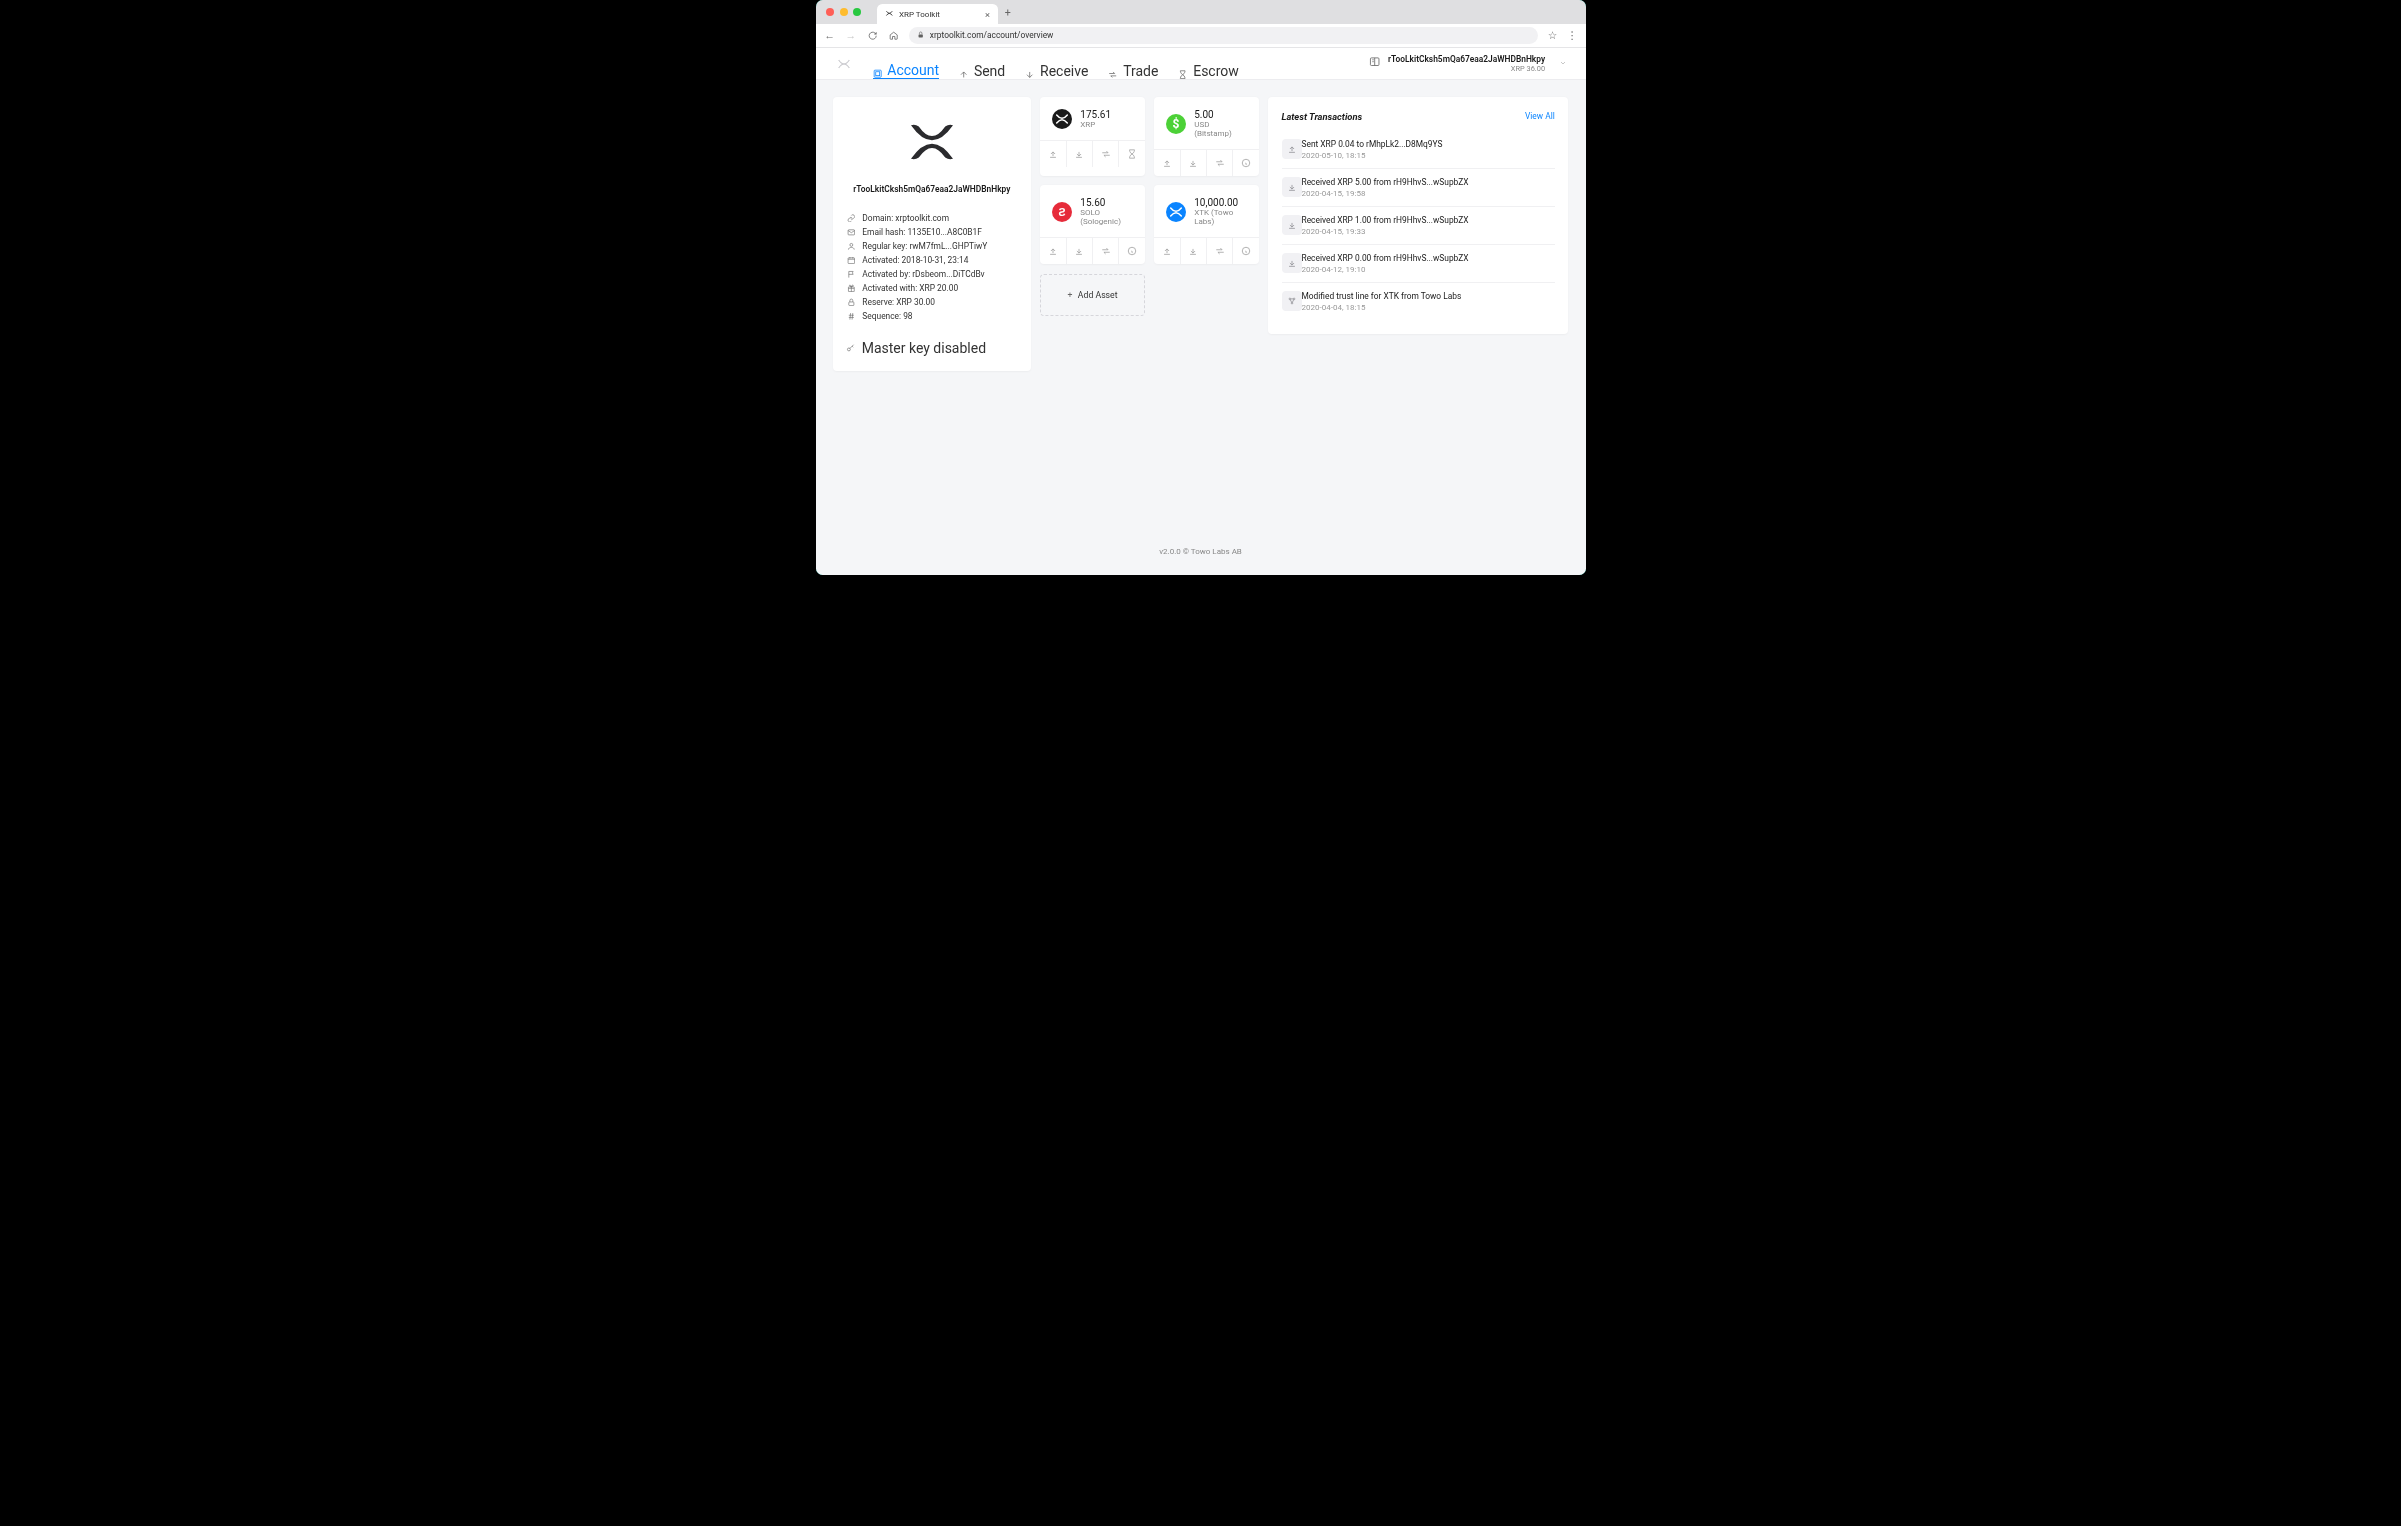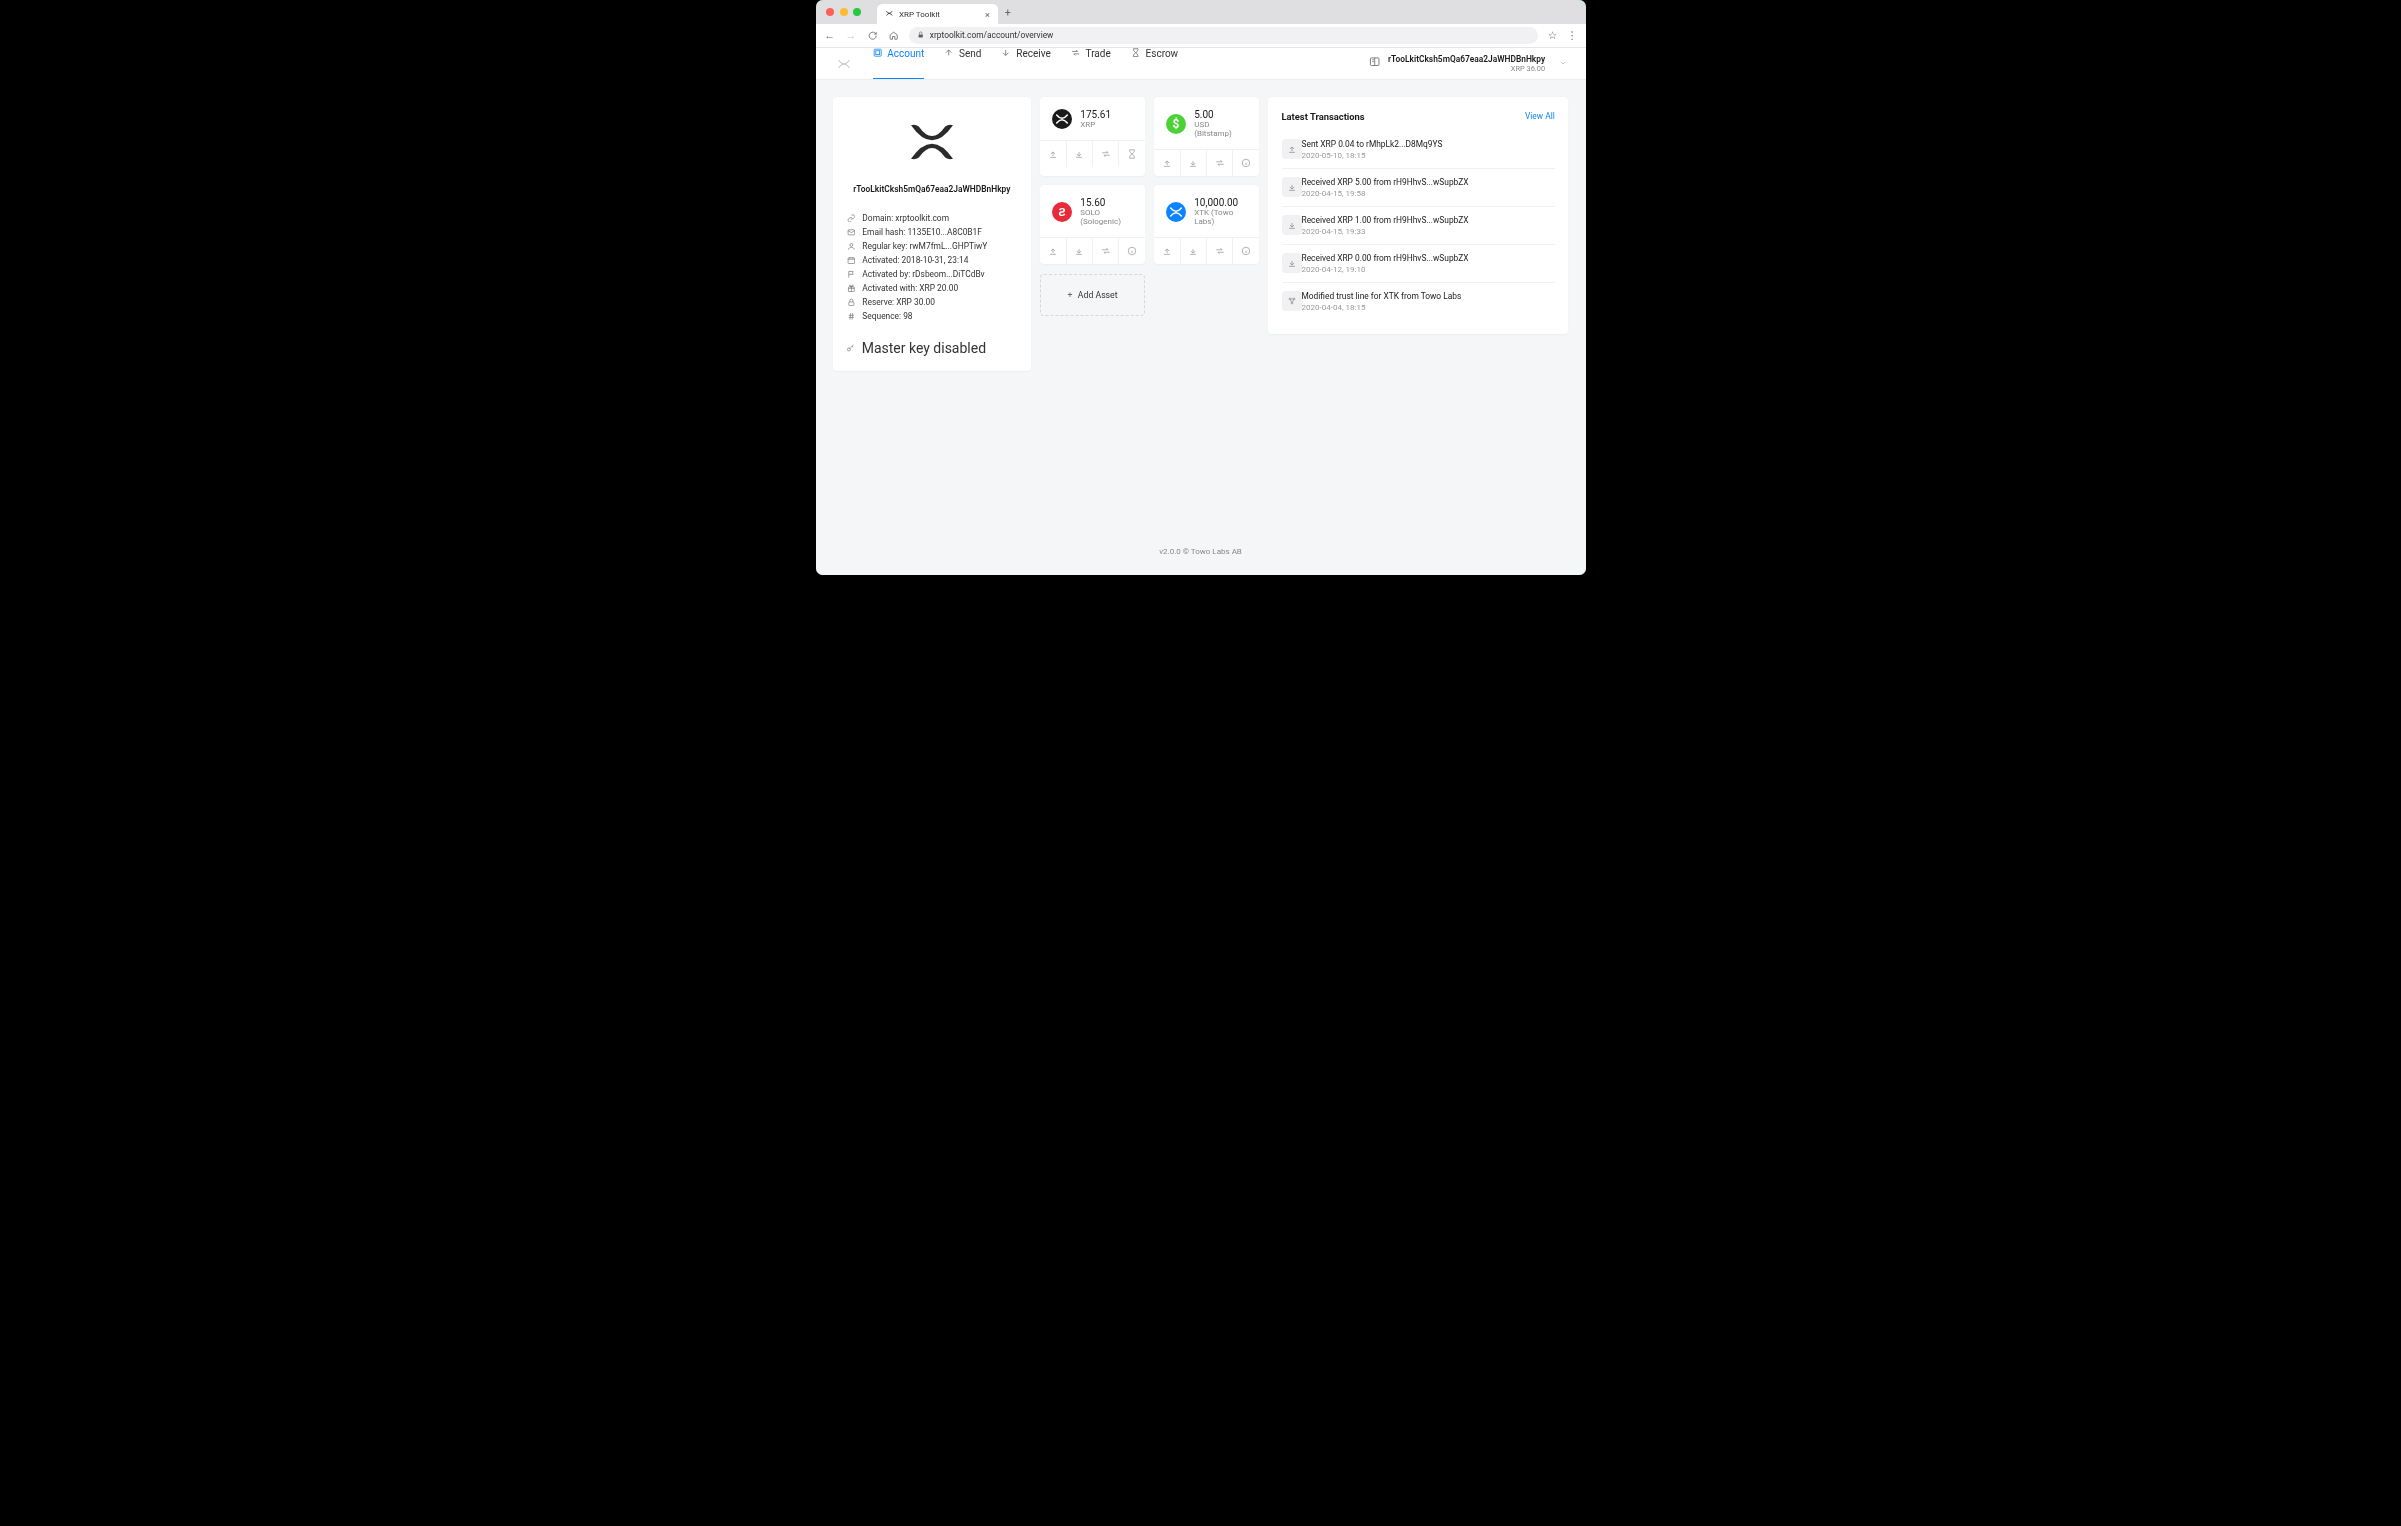--- a/index.html
+++ b/index.html
@@ -17,21 +17,21 @@
 .newtab{margin-left:6.7px;color:#666;font-size:10.7px;}
 .addrbar{height:24px;background:#fff;border-bottom:0.7px solid #e5e5e7;display:flex;align-items:center;padding:0 8px;gap:9.4px;}
 .addrbar .nav-btn{color:#6a6a6a;font-size:10.7px;display:flex;align-items:center;justify-content:center;width:12px;}
 .addrbar .url-field{flex:1;display:flex;align-items:center;background:#f1f1f3;border-radius:13.4px;height:17.4px;padding:0 8px;font-size:8.4px;color:#333;gap:5.4px;}
 .addrbar .url-field .lock{color:#6a6a6a;font-size:7.4px;}
 .addrbar .right-icons{display:flex;gap:9.4px;align-items:center;color:#6a6a6a;}
 .app{background:#f5f6f8;height:calc(100% - 48px);}
 .topnav{background:#fff;border-bottom:0.7px solid #ececef;height:32px;display:flex;align-items:center;padding:0 19px;}
 .logo{width:19px;height:19px;margin-right:19px;display:flex;align-items:center;justify-content:center;}
 .nav-items{display:flex;gap:20px;align-items:center;height:100%;}
-.nav-item{display:flex;align-items:flex-start;gap:5.4px;font-size:10px;color:#333;height:100%;cursor:pointer;}
+.nav-item{display:flex;align-items:flex-end;gap:5.4px;font-size:14px;color:#333;height:100%;cursor:pointer;}
 .nav-item.active{color:#0a84ff;border-bottom:1.3px solid #0a84ff;}
 .nav-item .ni-icon{color:#6a6a6a;font-size:8.7px;display:flex;}
 .nav-item.active .ni-icon{color:#0a84ff;}
 .account-selector{margin-left:auto;display:flex;align-items:center;gap:8px;}
 .book-icon{color:#6a6a6a;}
 .acct-block{text-align:right;}
 .acct-addr{font-size:8.4px;font-weight:600;color:#1a1a1a;}
 .acct-sub{font-size:7.4px;color:#888;}
 .chev{color:#aaa;margin-left:5.4px;}
 .content{padding:17.4px;display:grid;grid-template-columns:198px 1fr 300px;gap:9.4px;align-items:start;}
@@ -50,21 +50,21 @@
 .asset-icon svg{width:20px;height:20px;}
 .asset-text .amt{font-size:10px;font-weight:400;color:#1a1a1a;}
 .asset-text .sym{font-size:8px;color:#888;}
 .asset-actions{display:flex;border-top:0.7px solid #f0f0f2;height:27px;}
 .asset-act{flex:1;display:flex;align-items:center;justify-content:center;color:#999;cursor:pointer;}
 .asset-act+.asset-act{border-left:0.7px solid #f0f0f2;}
 .add-asset{grid-column:1;border:1px dashed #d6d6db;border-radius:4px;height:42px;display:flex;align-items:center;justify-content:center;gap:5.4px;font-size:8.7px;color:#333;cursor:pointer;background:transparent;}
 .add-asset .plus{color:#666;}
 .tx-card{padding:13.4px;}
 .tx-header{display:flex;align-items:center;justify-content:space-between;margin-bottom:9.4px;}
-.tx-title{font-size:9.4px;font-weight:700;color:#1a1a1a;}
+.tx-title{font-size:9.4px;font-weight:700;color:#1a1a1a;font-style:italic;}
 .viewall{font-size:8.4px;color:#0a84ff;cursor:pointer;}
 .tx-list{display:flex;flex-direction:column;}
 .tx-item{display:flex;align-items:flex-start;gap:0;padding:8px 0;border-bottom:0.7px solid #f0f0f2;}
 .tx-item:last-child{border-bottom:none;}
 .tx-icon-box{width:20px;height:20px;border-radius:4px;background:#f1f1f4;display:flex;align-items:center;justify-content:center;color:#8a8a90;}
 .tx-text .tx-main{font-size:8.4px;color:#1a1a1a;margin-bottom:2px;}
 .tx-text .tx-time{font-size:8px;color:#999;}
 .footer{text-align:center;font-size:8px;color:#888;position:absolute;bottom:19px;width:100%;}
 </style>
 </head>

